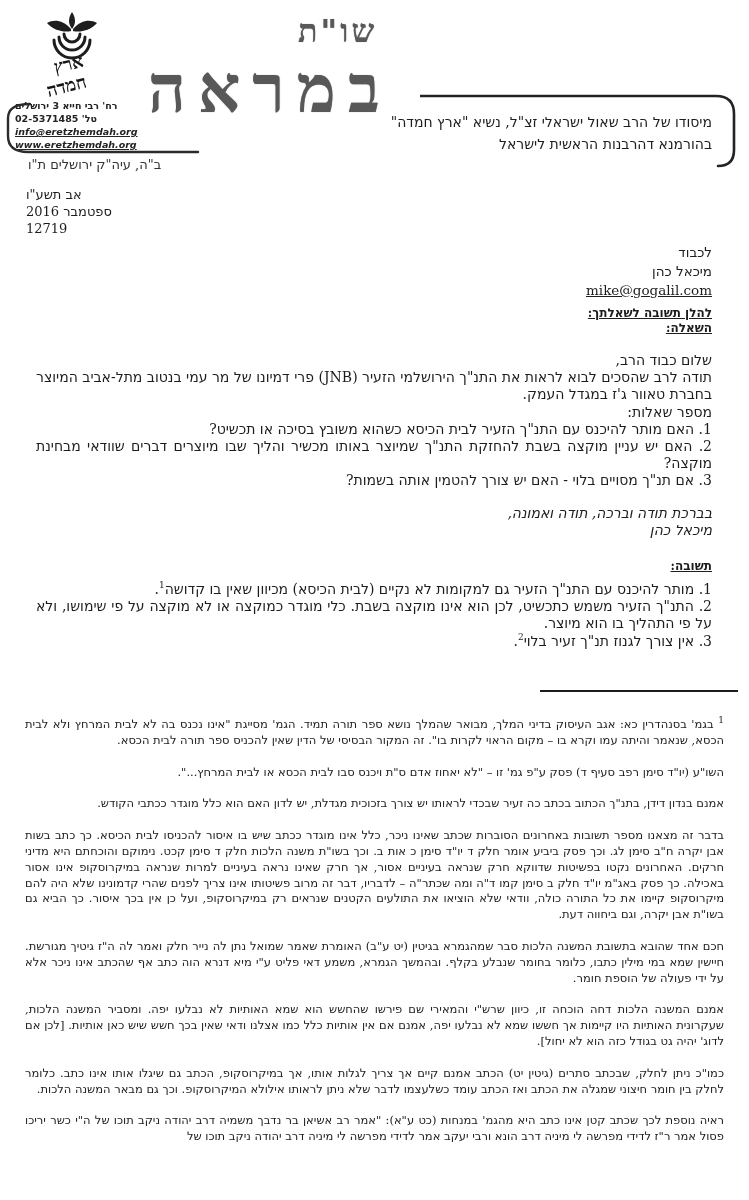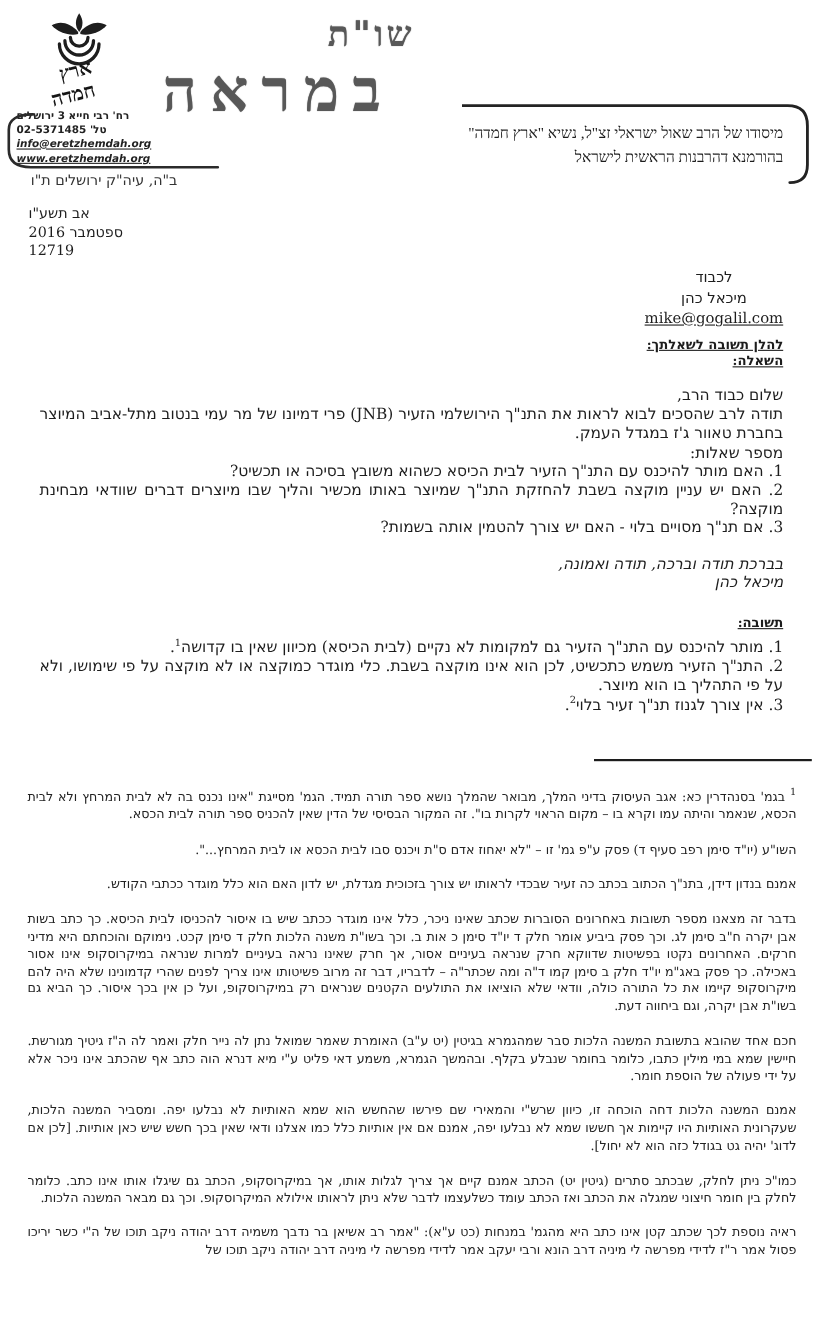--- a/index.html
+++ b/index.html
@@ -23,35 +23,35 @@
   .contact .u{text-decoration:underline;font-style:italic;}
   .bracket-left,.bracket-right{position:absolute;pointer-events:none;}
   .bracket-left{left:4px;top:100px;}
   .bracket-right{left:420px;top:88px;}
   .title-shut,.title-bemareh,.title-habazak{
     position:absolute;color:#585858;font-weight:bold;
     font-family:"DejaVu Serif",serif;white-space:nowrap;
     text-shadow:0 0 1px #8a8a8a;
   }
   .title-shut{left:298px;top:12px;font-size:32px;letter-spacing:3px;}
-  .title-bemareh{left:148px;top:50px;font-size:54px;letter-spacing:12px;}
+  .title-bemareh{left:148px;top:50px;font-size:66px;letter-spacing:12px;}
   .title-habazak{left:178px;top:108px;font-size:48px;letter-spacing:5px;}
   .subtitle{
     position:absolute;right:37px;top:111px;text-align:right;
-    font-size:14px;line-height:22px;color:#1d1d1d;white-space:nowrap;font-family:Liberation Serif, serif;
+    font-size:14px;line-height:22px;color:#1d1d1d;white-space:nowrap;
   }
   .bh{position:absolute;left:28px;top:157px;font-size:13px;color:#333;white-space:nowrap;}
   
   .dateblock{
     position:absolute;left:26px;top:186px;
     direction:rtl;text-align:left;
     font-size:13px;line-height:17px;white-space:nowrap;
   }
   .recipient{
-    position:absolute;right:37px;top:243px;text-align:center;
+    position:absolute;right:37px;top:243px;text-align:right;
     font-size:13.5px;line-height:19px;
   }
   .recipient .email{text-decoration:underline;}
   
   .h-line{
     position:absolute;right:37px;text-align:left;
     font-size:12px;font-weight:bold;text-decoration:underline;white-space:nowrap;margin-left:45px;
   }
   .h-intro{top:306px;}
   .h-q{top:321px;}

